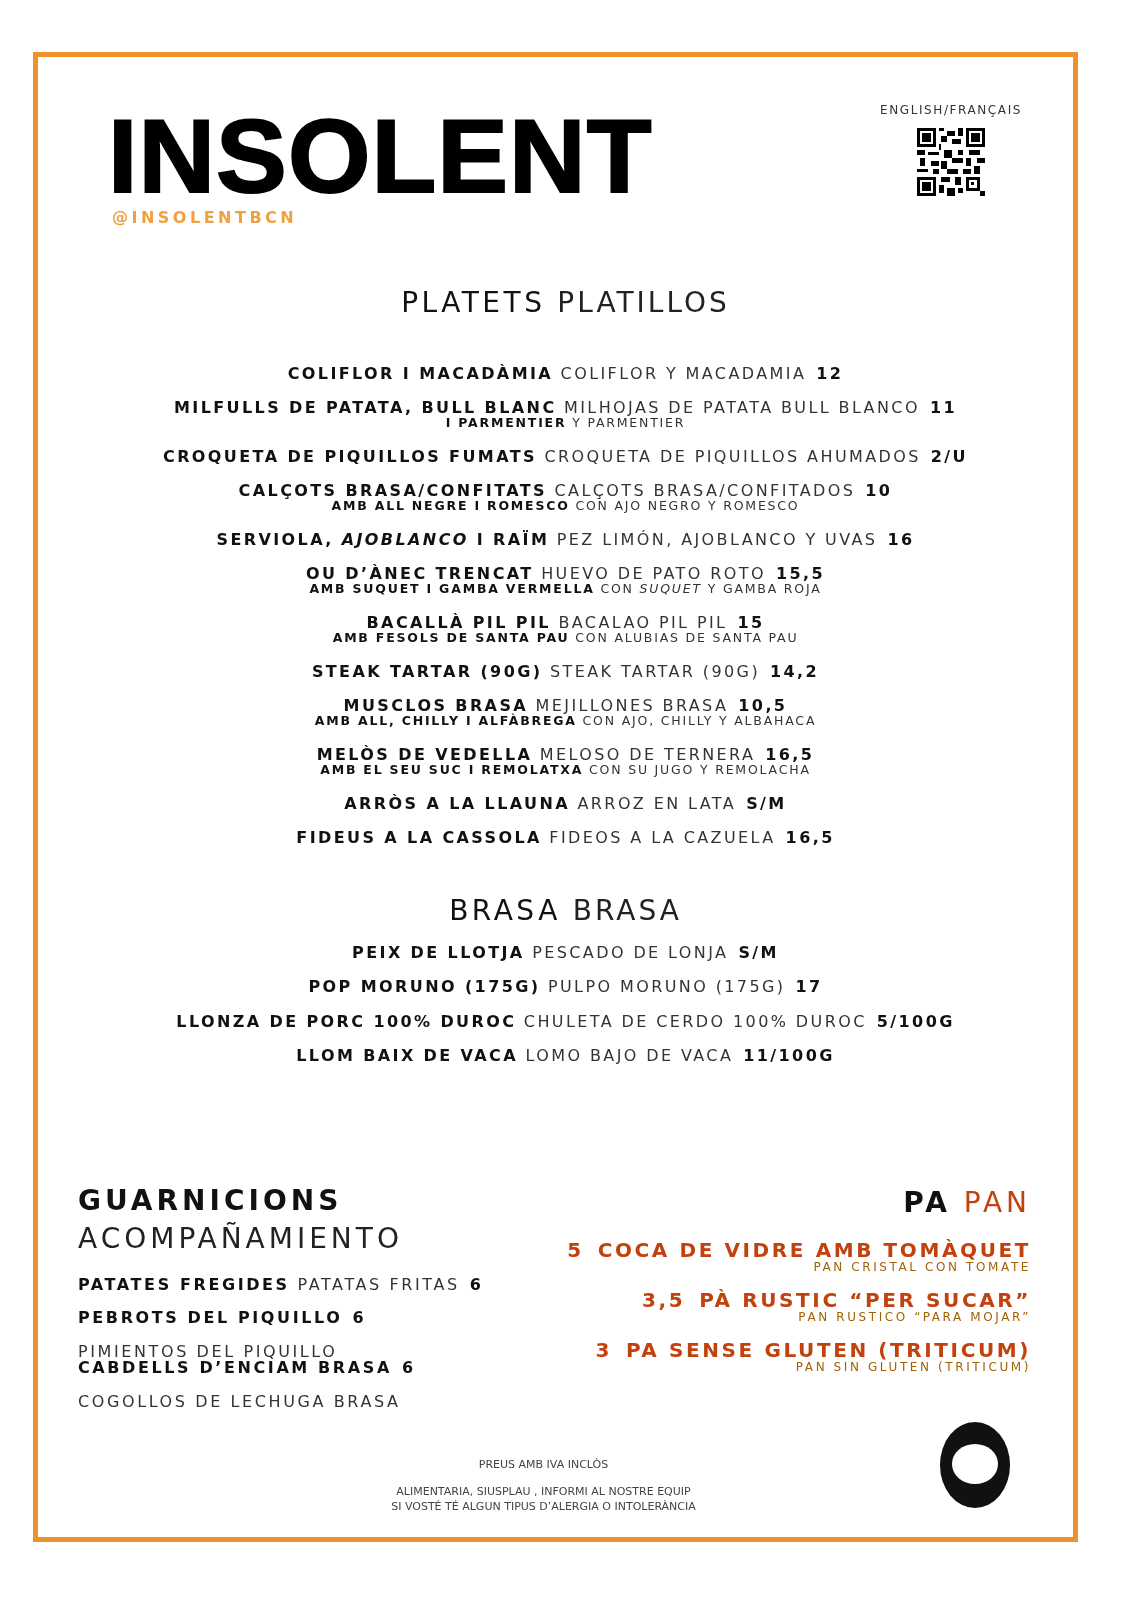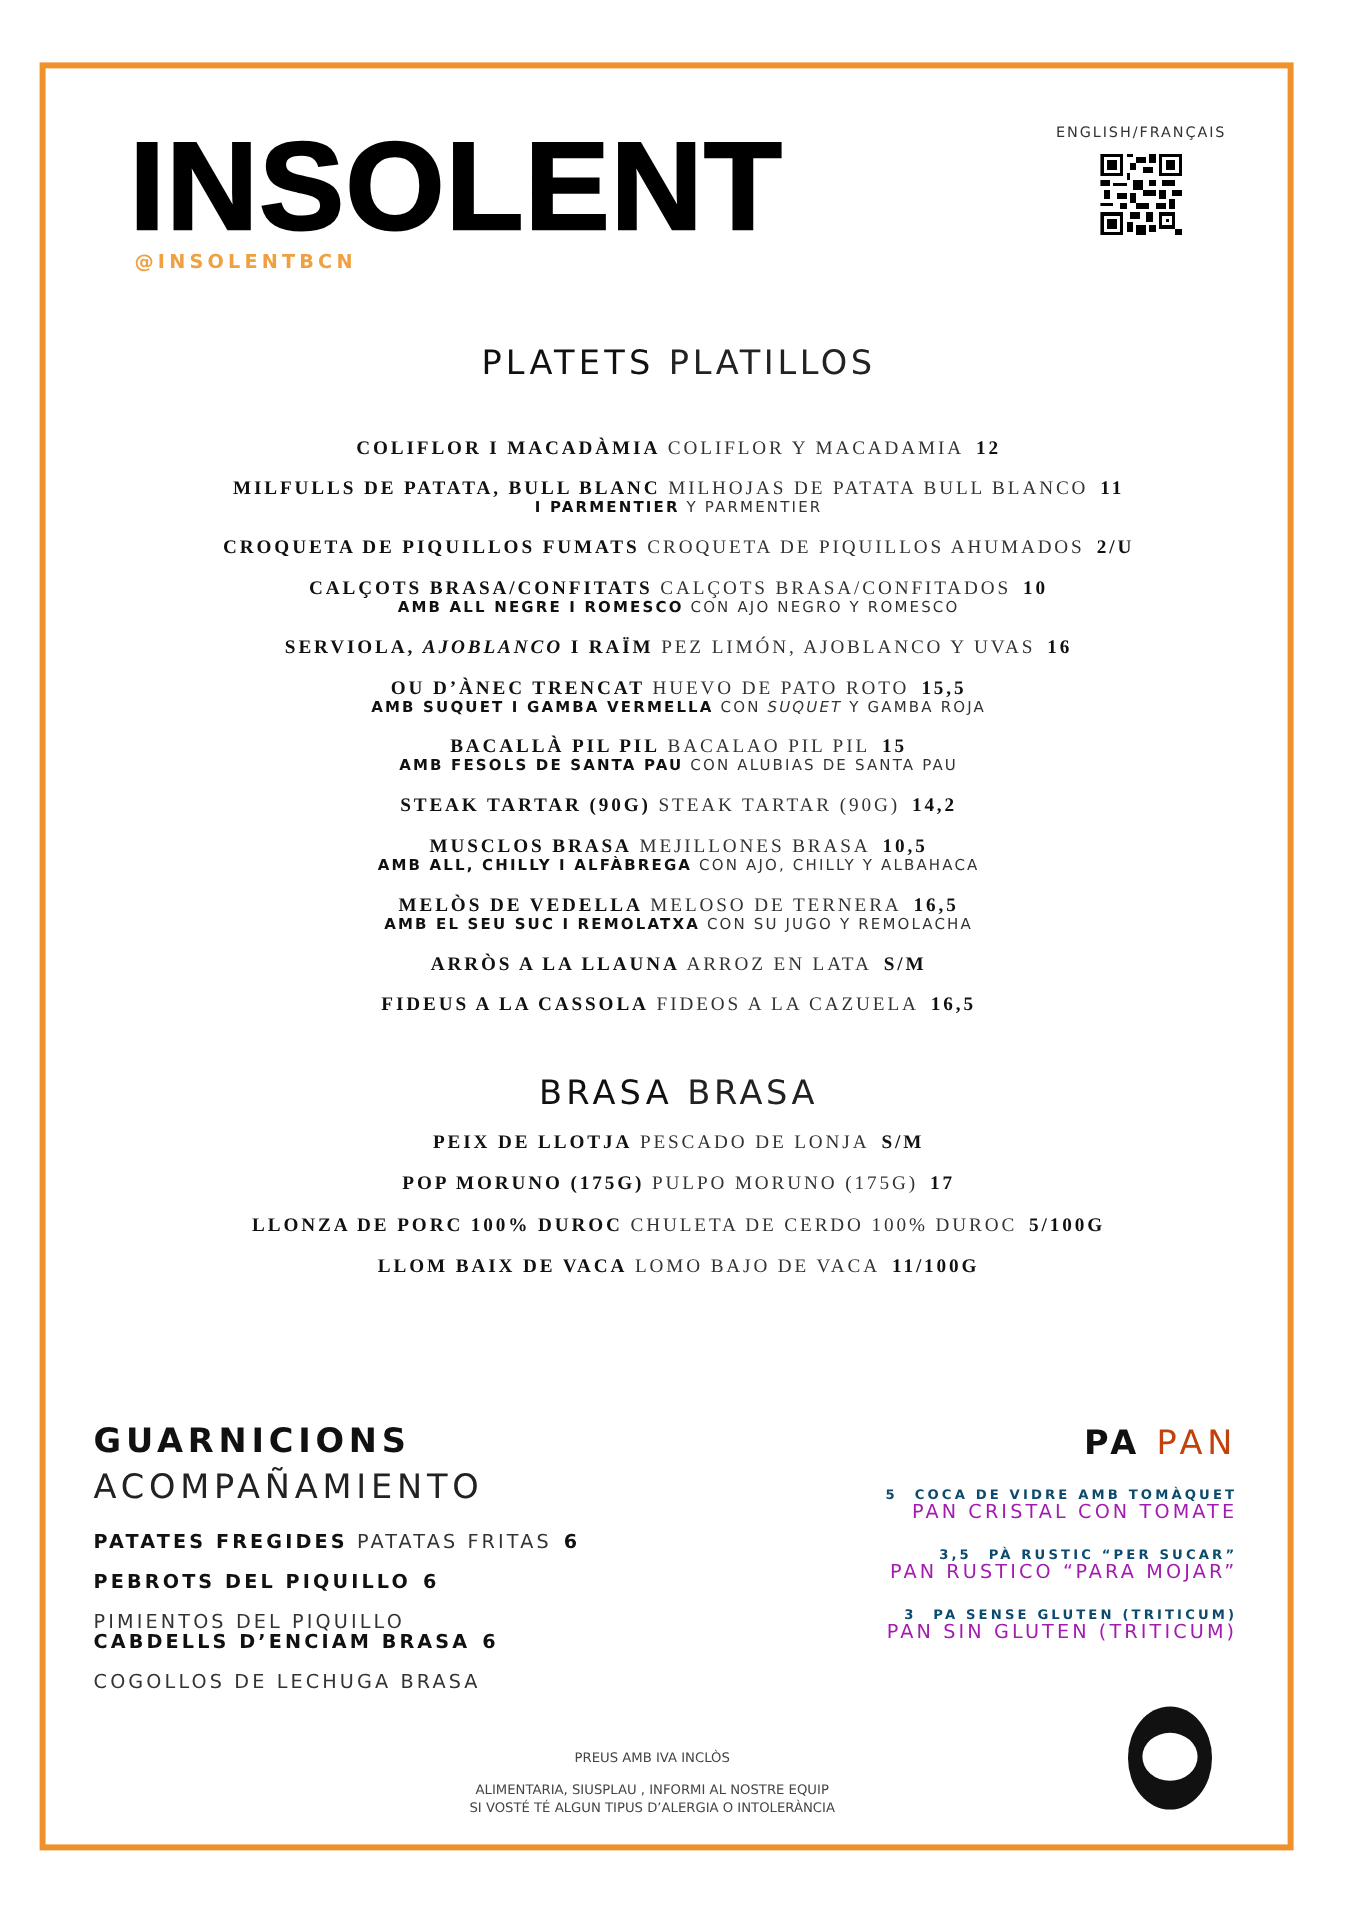--- a/index.html
+++ b/index.html
@@ -13,40 +13,40 @@
     .handle { position: absolute; left: 112px; top: 208px; font-family: "DejaVu Sans", sans-serif;
       font-weight: bold; font-size: 16px; letter-spacing: 3.5px; color: #F0A040; }
     .lang { position: absolute; left: 876px; top: 103px; width: 150px; text-align: center;
       font-size: 12px; letter-spacing: 1.6px; color: #333; }
     .qr { position: absolute; left: 917px; top: 128px; width: 68px; height: 68px; }
     .section-title { position: absolute; left: 0; width: 1131px; text-align: center; font-size: 28px;
       letter-spacing: 3px; color: #111; }
     .section-title b { font-weight: normal; letter-spacing: 3.5px; }
     .section-title span { font-weight: normal; color: #222; }
     .item { position: absolute; left: 0; width: 1131px; text-align: center; line-height: 1; }
-    .item .main { font-size: 16px; letter-spacing: 2.4px; white-space: nowrap; font-family: Liberation Serif, serif; }
+    .item .main { font-size: 16px; letter-spacing: 2.4px; white-space: nowrap; }
     .item .sub { font-size: 12.5px; letter-spacing: 1.8px; margin-top: 1px; white-space: nowrap; }
     .cat { font-weight: bold; color: #111; }
     .es { font-weight: normal; color: #333; }
     .price { font-weight: bold; color: #111; margin-left: 10px; }
     .it { font-style: italic; }
     .gtitle { position: absolute; left: 78px; top: 1184px; font-size: 28px; font-weight: bold;
       letter-spacing: 4px; color: #111; }
     .gsub { position: absolute; left: 78px; top: 1222px; font-size: 28px; font-weight: normal;
       letter-spacing: 4px; color: #222; }
     .gitem { position: absolute; left: 78px; line-height: 1; white-space: nowrap; }
     .gitem .l1 { font-size: 16px; letter-spacing: 2.6px; }
     .gitem .l2 { font-size: 16px; letter-spacing: 2.6px; color: #333; margin-top: 18px; }
     .ptitle { position: absolute; right: 100px; top: 1186px; font-size: 28px; letter-spacing: 4px; }
     .ptitle b { font-weight: bold; }
     .ptitle span { font-weight: normal; color: #c2410c; }
     .pitem { position: absolute; right: 100px; text-align: right; line-height: 1; white-space: nowrap; }
-    .pitem .l1 { font-size: 11px; letter-spacing: 2.6px; font-weight: bold; color: #0c4a6e; }
+    .pitem .l1 { font-size: 20px; letter-spacing: 2.6px; font-weight: bold; color: #c2410c; }
     .pitem .l1 .pp { margin-right: 14px; }
-    .pitem .l2 { font-size: 16px; letter-spacing: 2.6px; color: #a21caf; margin-top: 1px; }
+    .pitem .l2 { font-size: 12px; letter-spacing: 2.6px; color: #a16207; margin-top: 1px; }
     .foot { position: absolute; left: 0; width: 1087px; text-align: center; font-size: 11px;
       color: #444; line-height: 1.35; }
     .badge { position: absolute; left: 940px; top: 1422px; width: 70px; height: 86px;
       background: #111; border-radius: 36px / 44px; }
     .badge::after { content: ""; position: absolute; left: 12px; top: 22px; width: 46px; height: 40px;
       background: #fff; border-radius: 50%; }
   </style>
 </head>
 <body>
 

